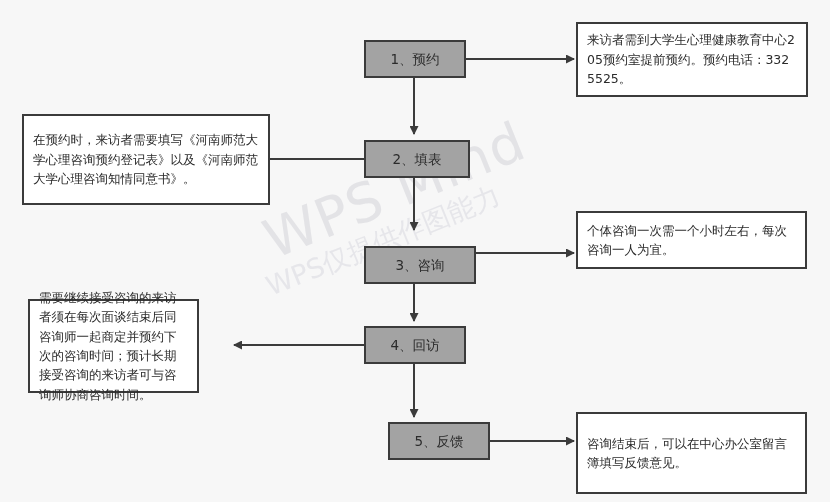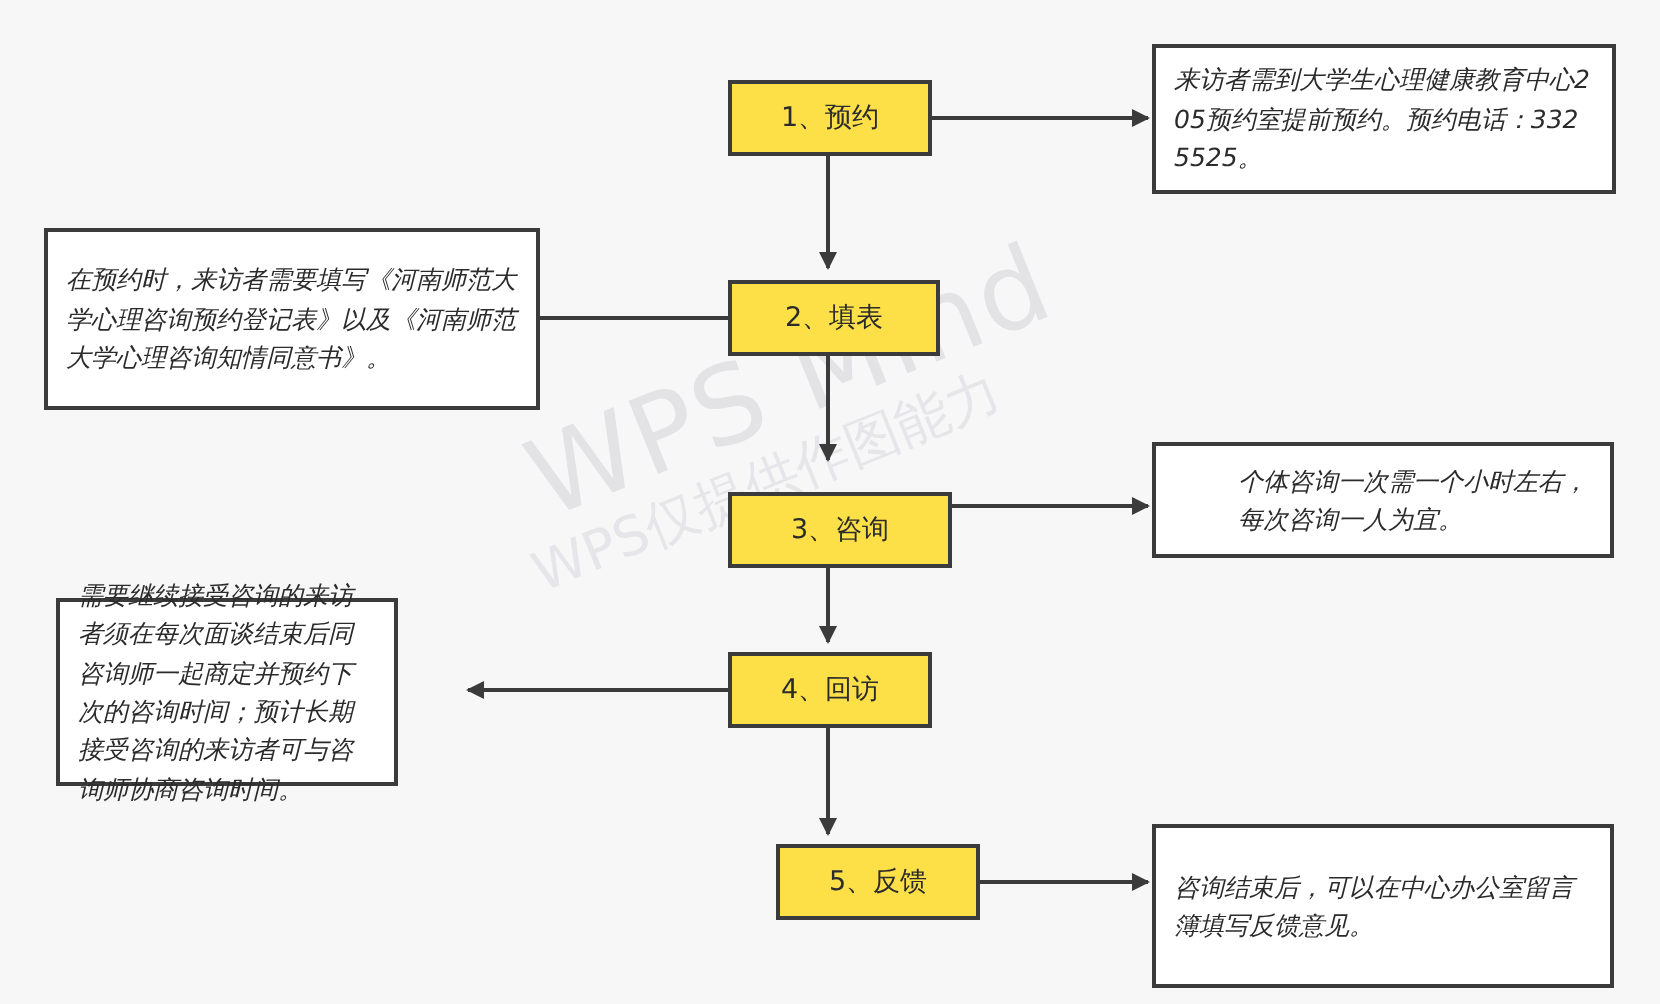--- a/index.html
+++ b/index.html
@@ -62,21 +62,21 @@
     top: 0;
     width: 830px;
     height: 502px;
     z-index: 1;
   }
 
   
   .node {
     position: absolute;
     box-sizing: border-box;
-    background: #fde047;
+    background: #a3a3a3;
     border: 2px solid #3b3b3b;
     display: flex;
     align-items: center;
     justify-content: center;
     z-index: 2;
   }
   .node-label {
     font-size: 13.5px;
     color: #2b2b2b;
     line-height: 1.2;
@@ -93,21 +93,20 @@
     align-items: center;
     z-index: 2;
   }
   .note-text {
     font-size: 12.5px;
     color: #2b2b2b;
     line-height: 1.55;
     padding: 0 9px;
     font-family: "DejaVu Sans", sans-serif;
     word-break: break-all;
-    font-style: italic;
   }
 </style>
 </head>
 <body>
 
 <div id="canvas">
 
   <div id="watermark">
     <div class="wm-line1">WPS Mind</div>
     <div class="wm-line2">WPS仅提供作图能力</div>
@@ -166,21 +165,21 @@
   </div>
 
   <div class="note" style="left:576px; top:22px; width:232px; height:75px;">
     <div class="note-text">来访者需到大学生心理健康教育中心205预约室提前预约。预约电话：3325525。</div>
   </div>
 
   <div class="note" style="left:22px; top:114px; width:248px; height:91px;">
     <div class="note-text">在预约时，来访者需要填写《河南师范大学心理咨询预约登记表》以及《河南师范大学心理咨询知情同意书》。</div>
   </div>
 
-  <div class="note" style="left:576px; top:221px; width:231px; height:58px;padding-left:32px;">
+  <div class="note" style="left:576px; top:211px; width:231px; height:58px;">
     <div class="note-text">个体咨询一次需一个小时左右，每次咨询一人为宜。</div>
   </div>
 
   <div class="note" style="left:28px; top:299px; width:171px; height:94px;">
     <div class="note-text">需要继续接受咨询的来访者须在每次面谈结束后同咨询师一起商定并预约下次的咨询时间；预计长期接受咨询的来访者可与咨询师协商咨询时间。</div>
   </div>
 
   <div class="note" style="left:576px; top:412px; width:231px; height:82px;">
     <div class="note-text">咨询结束后，可以在中心办公室留言簿填写反馈意见。</div>
   </div>

